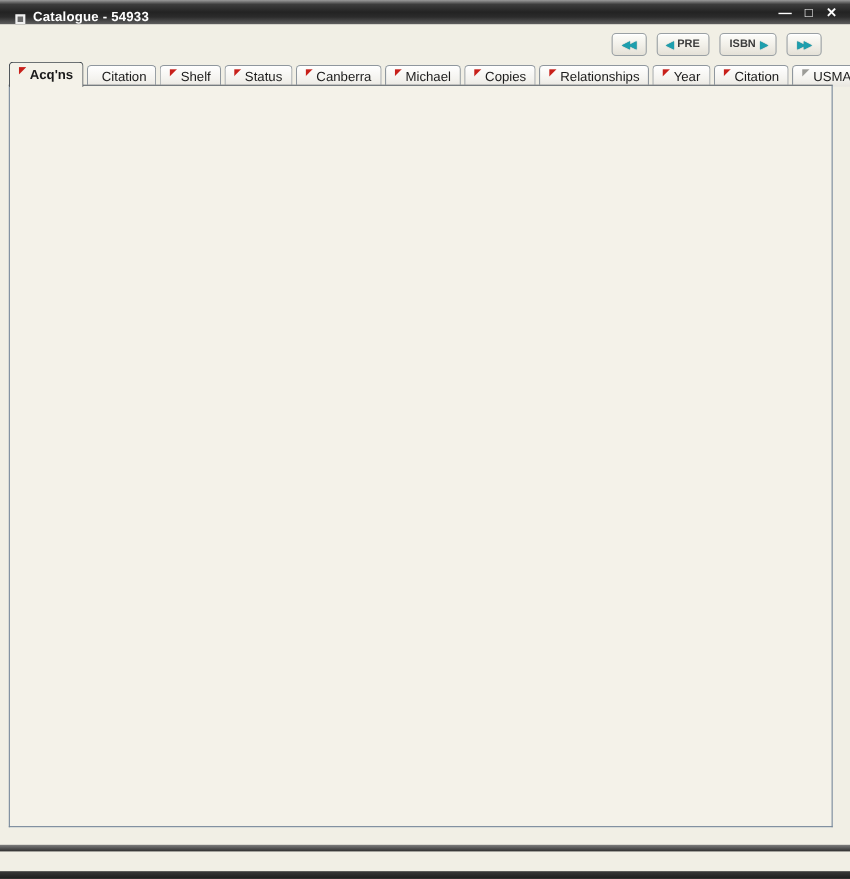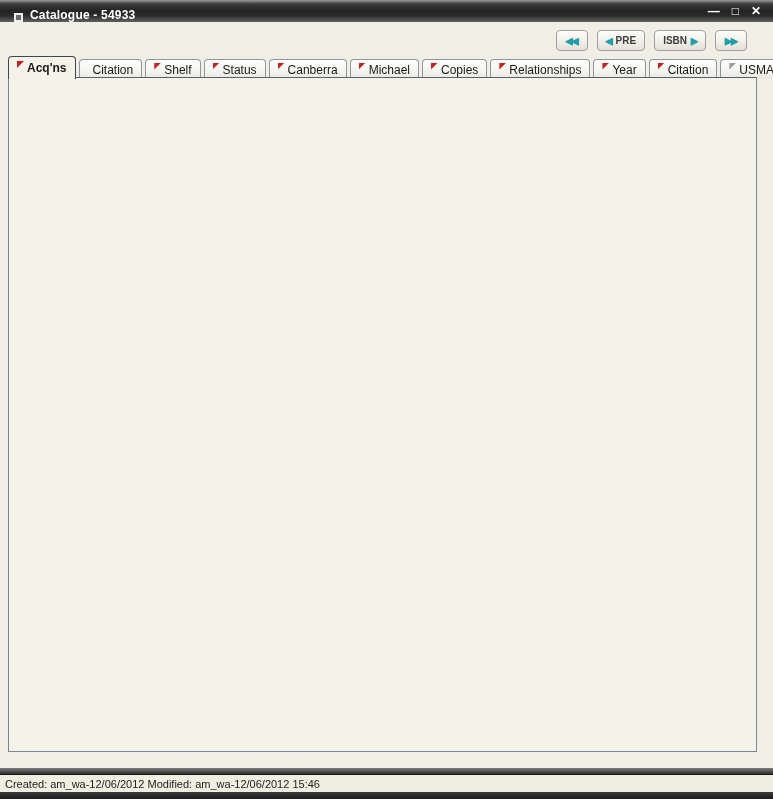--- a/index.html
+++ b/index.html
@@ -346,18 +346,15 @@
       <div class="ocell c3">abebooks.com</div>
       <div class="ocell c4">On Order</div>
       <div class="ocell c5">1</div>
       <div class="ocell c6">$105.50</div>
       <div class="ocell c7"></div>
       <div class="ocell cf"></div>
     </div>
   </div>
 
   <div class="preband"></div>
-  <div class="statusbar">
-    <span class="status-text">Created: am_wa-12/06/2012 Modified: am_wa-12/06/2012 15:46</span>
-  </div>
   <div class="footband"></div>
 
 </div>
 
 </body></html>

